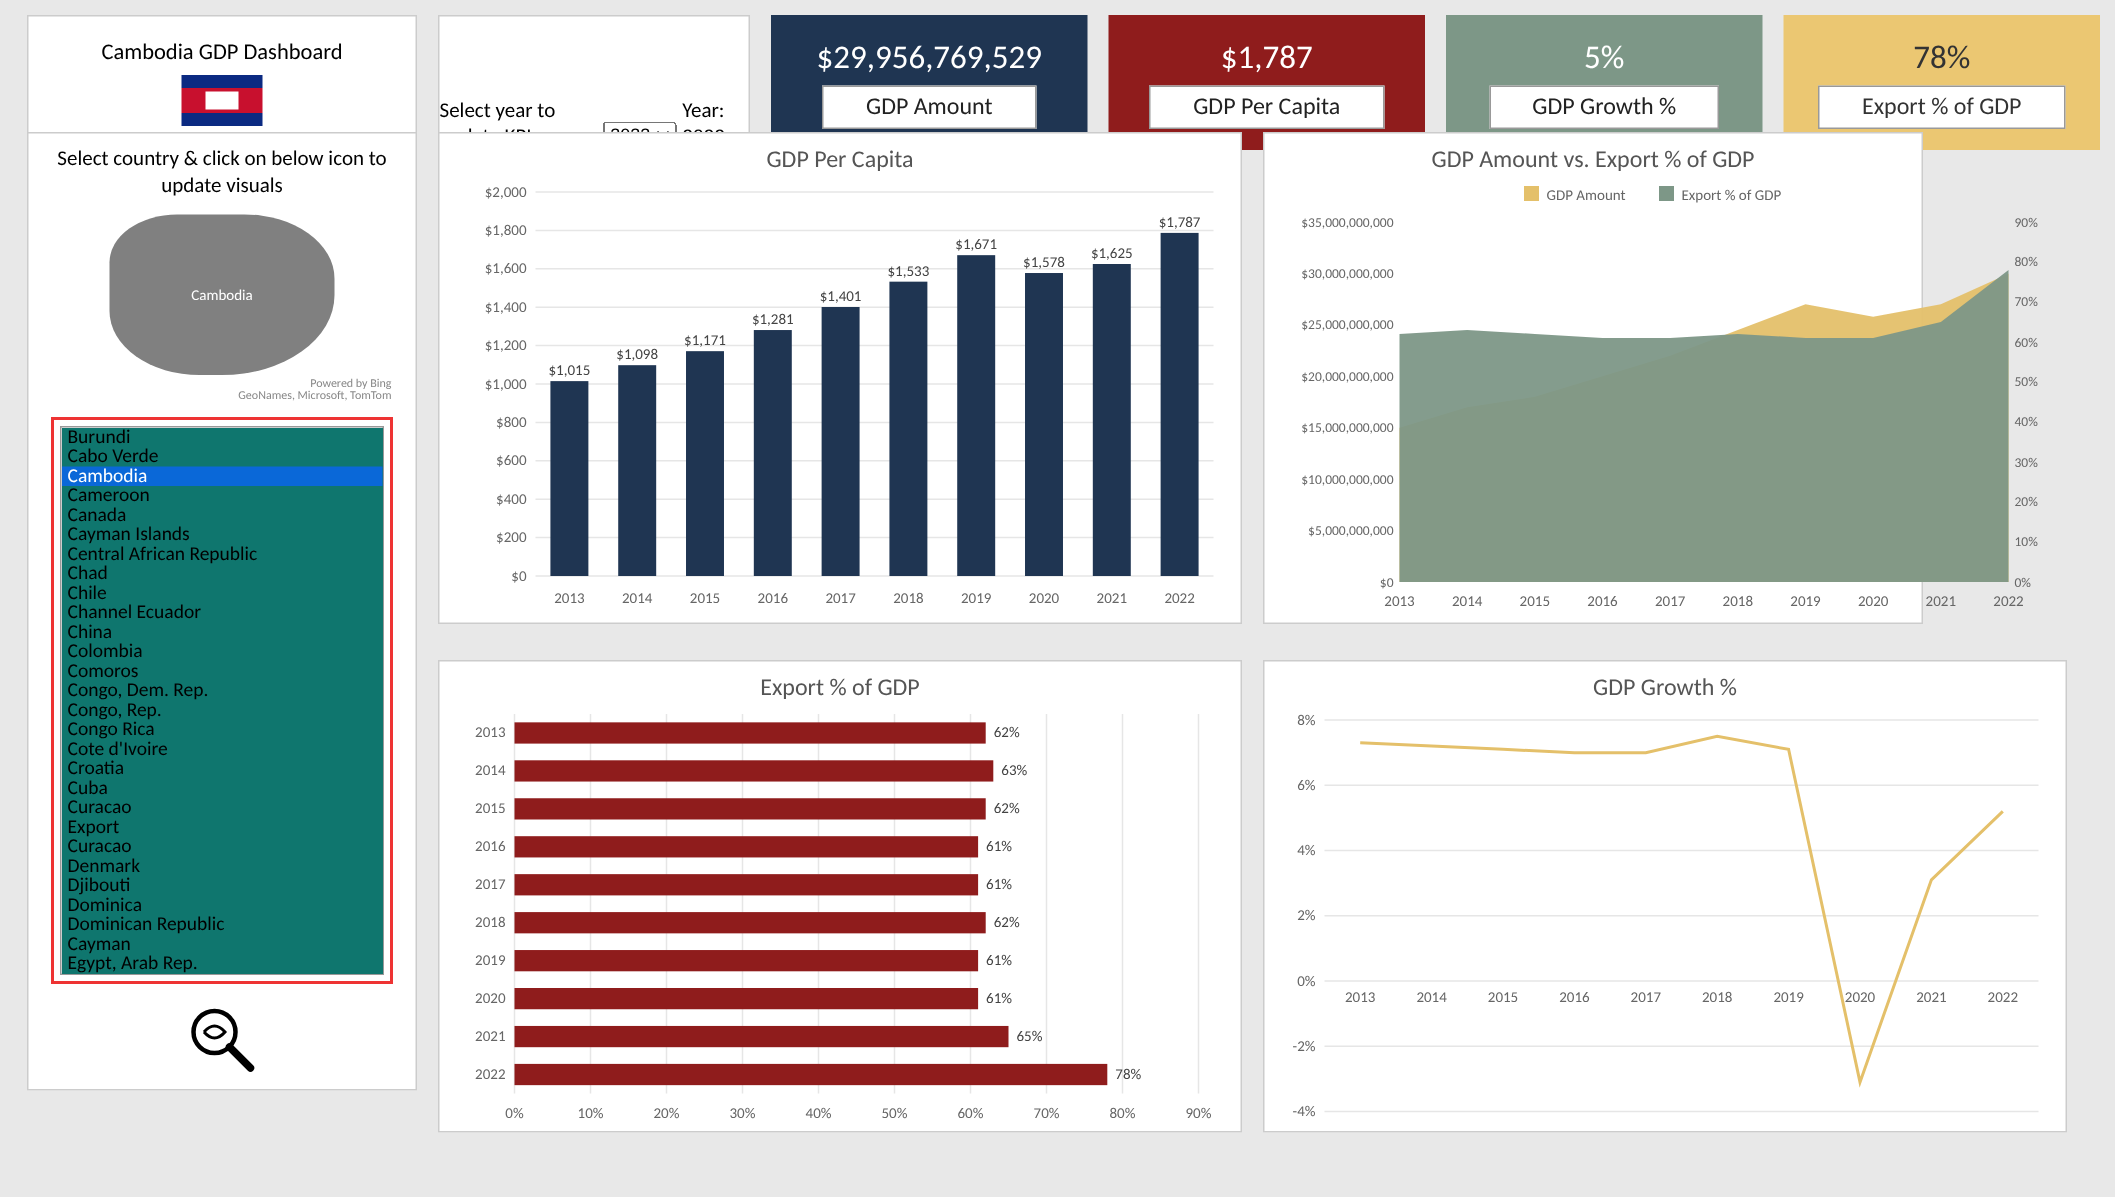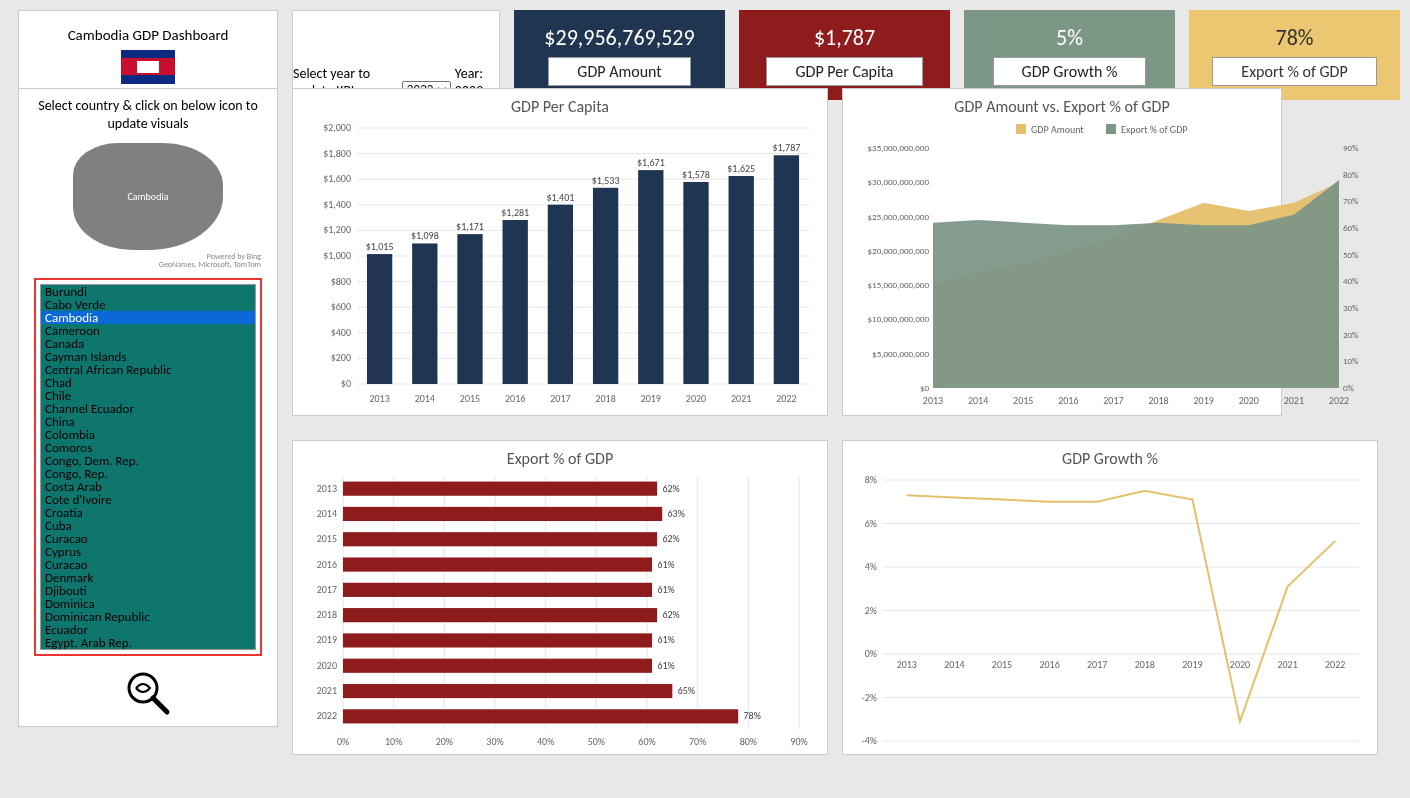--- a/index.html
+++ b/index.html
@@ -123,32 +123,32 @@
             <div>Cayman Islands</div>
             <div>Central African Republic</div>
             <div>Chad</div>
             <div>Chile</div>
             <div>Channel Ecuador</div>
             <div>China</div>
             <div>Colombia</div>
             <div>Comoros</div>
             <div>Congo, Dem. Rep.</div>
             <div>Congo, Rep.</div>
-            <div>Costa Arab</div>
+            <div>Congo Rica</div>
             <div>Cote d'Ivoire</div>
             <div>Croatia</div>
             <div>Cuba</div>
             <div>Curacao</div>
-            <div>Cyprus</div>
+            <div>Export</div>
             <div>Curacao</div>
             <div>Denmark</div>
             <div>Djibouti</div>
             <div>Dominica</div>
             <div>Dominican Republic</div>
-            <div>Ecuador</div>
+            <div>Cayman</div>
             <div>Egypt, Arab Rep.</div>
           </div>
       </div>
       <div class="refresh-icon">
         <svg width="50" height="50" viewBox="0 0 50 50">
             <circle cx="20" cy="20" r="14" fill="none" stroke="#000" stroke-width="3"></circle>
             <path d="M13 20 Q20 12 27 20 Q20 28 13 20" fill="none" stroke="#000" stroke-width="2"></path>
             <line x1="30" y1="30" x2="44" y2="44" stroke="#000" stroke-width="5" stroke-linecap="round"></line>
           </svg>
       </div>

